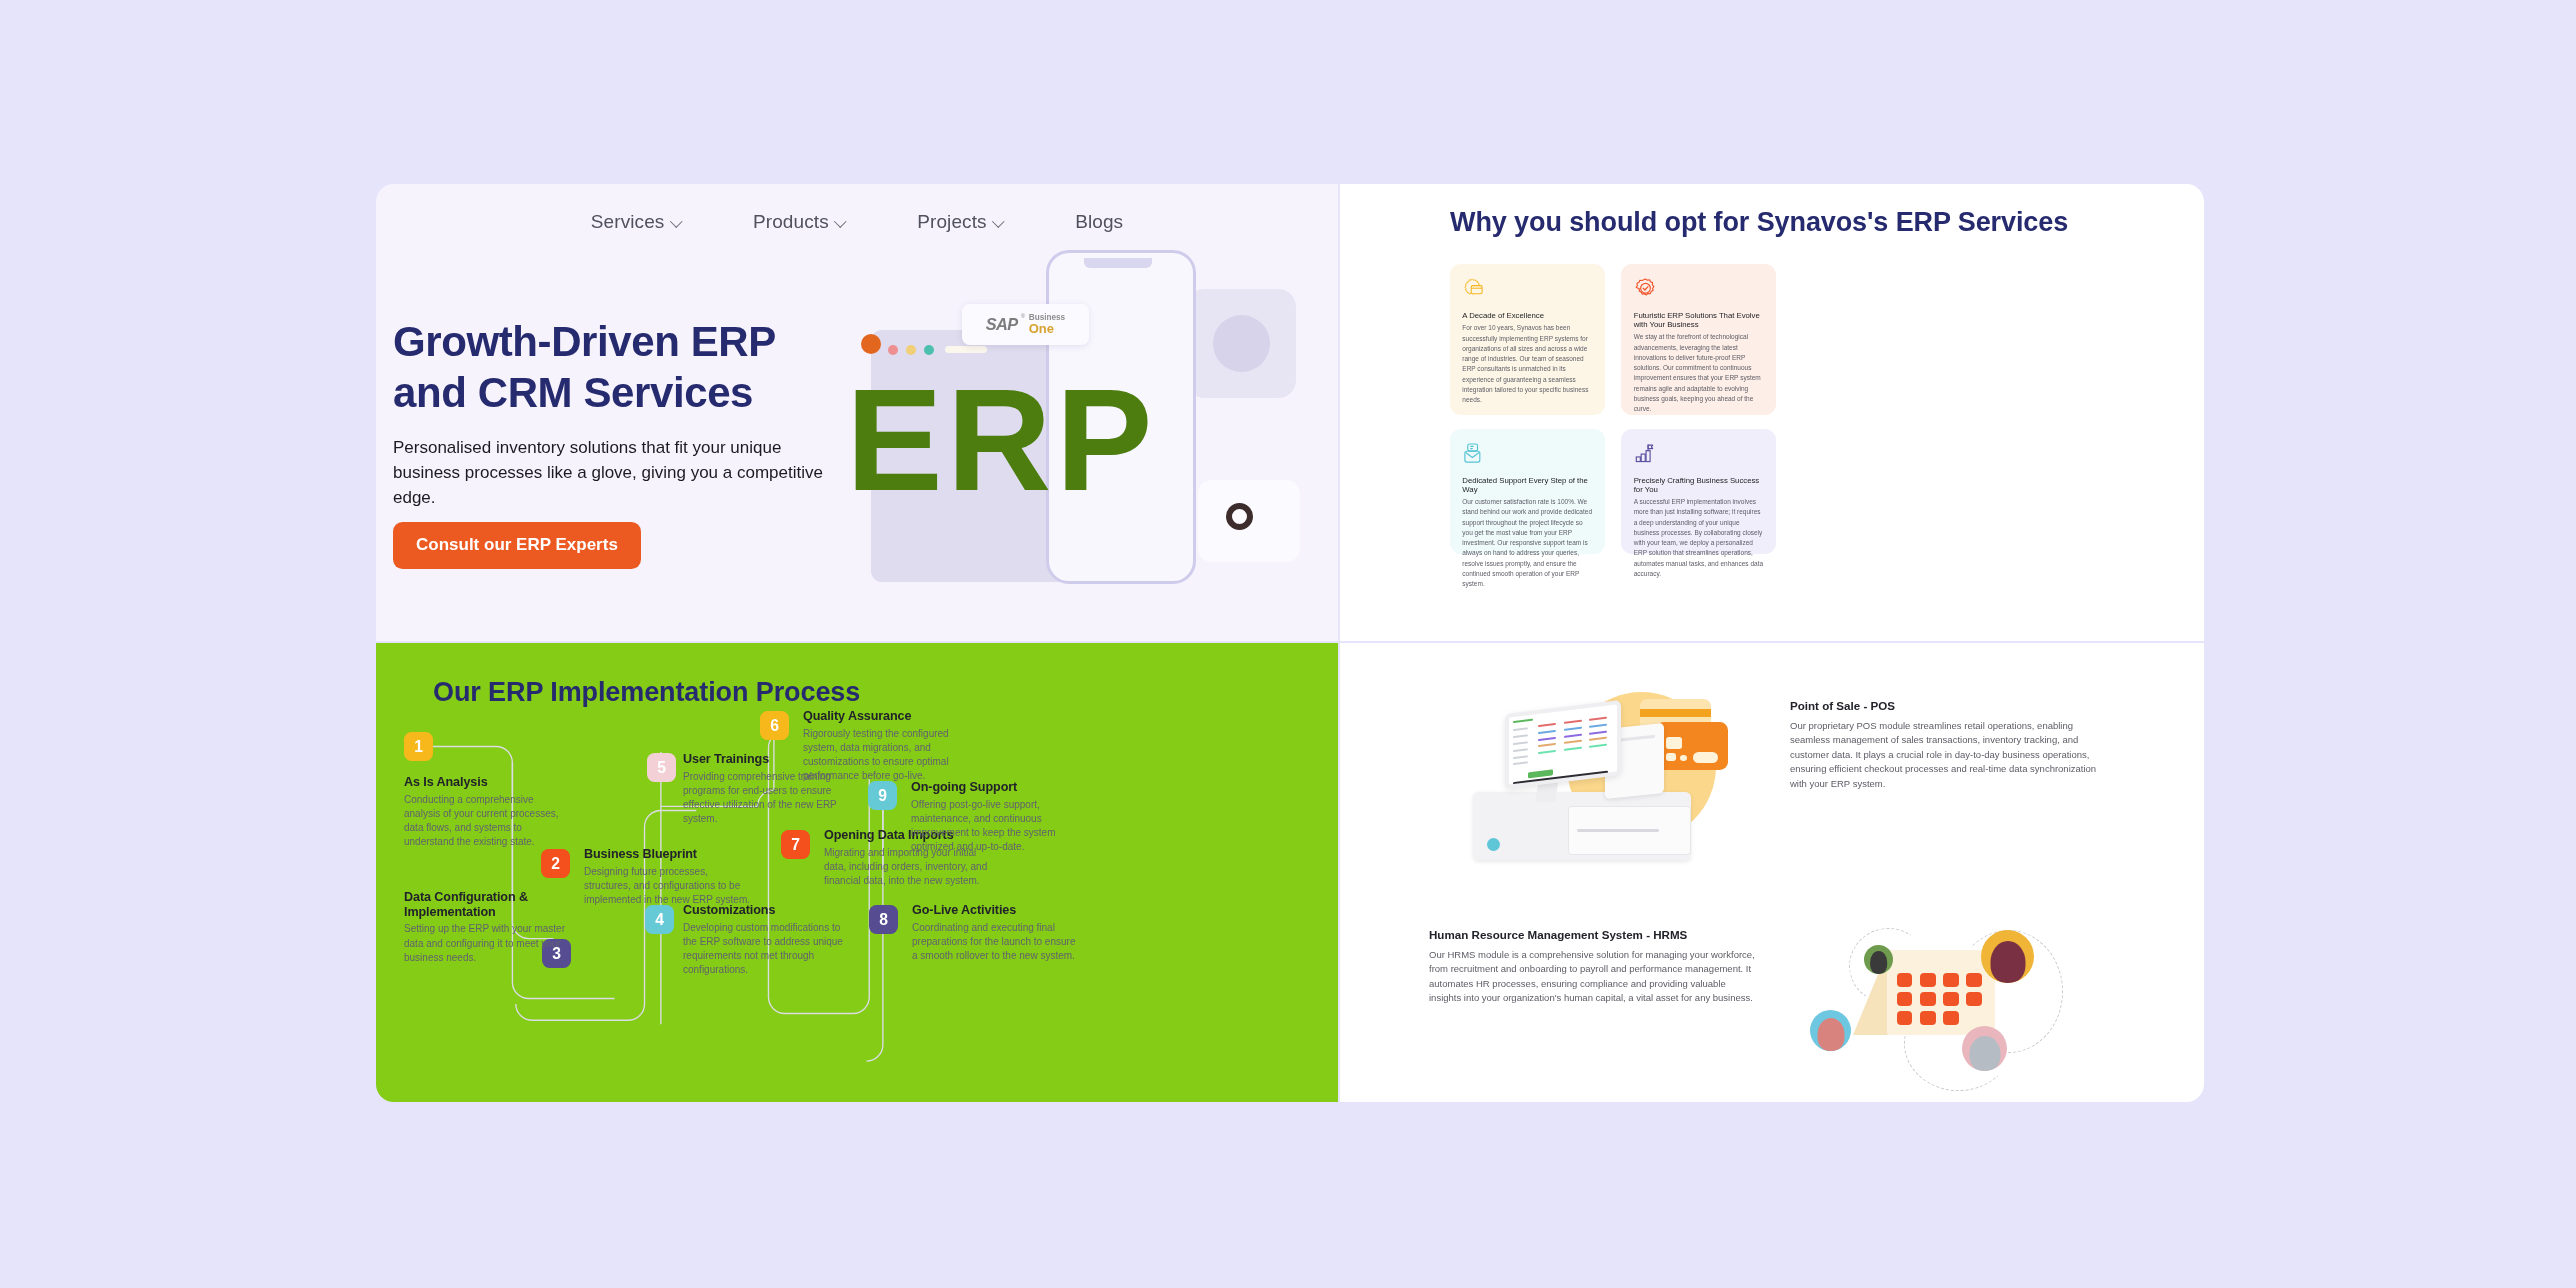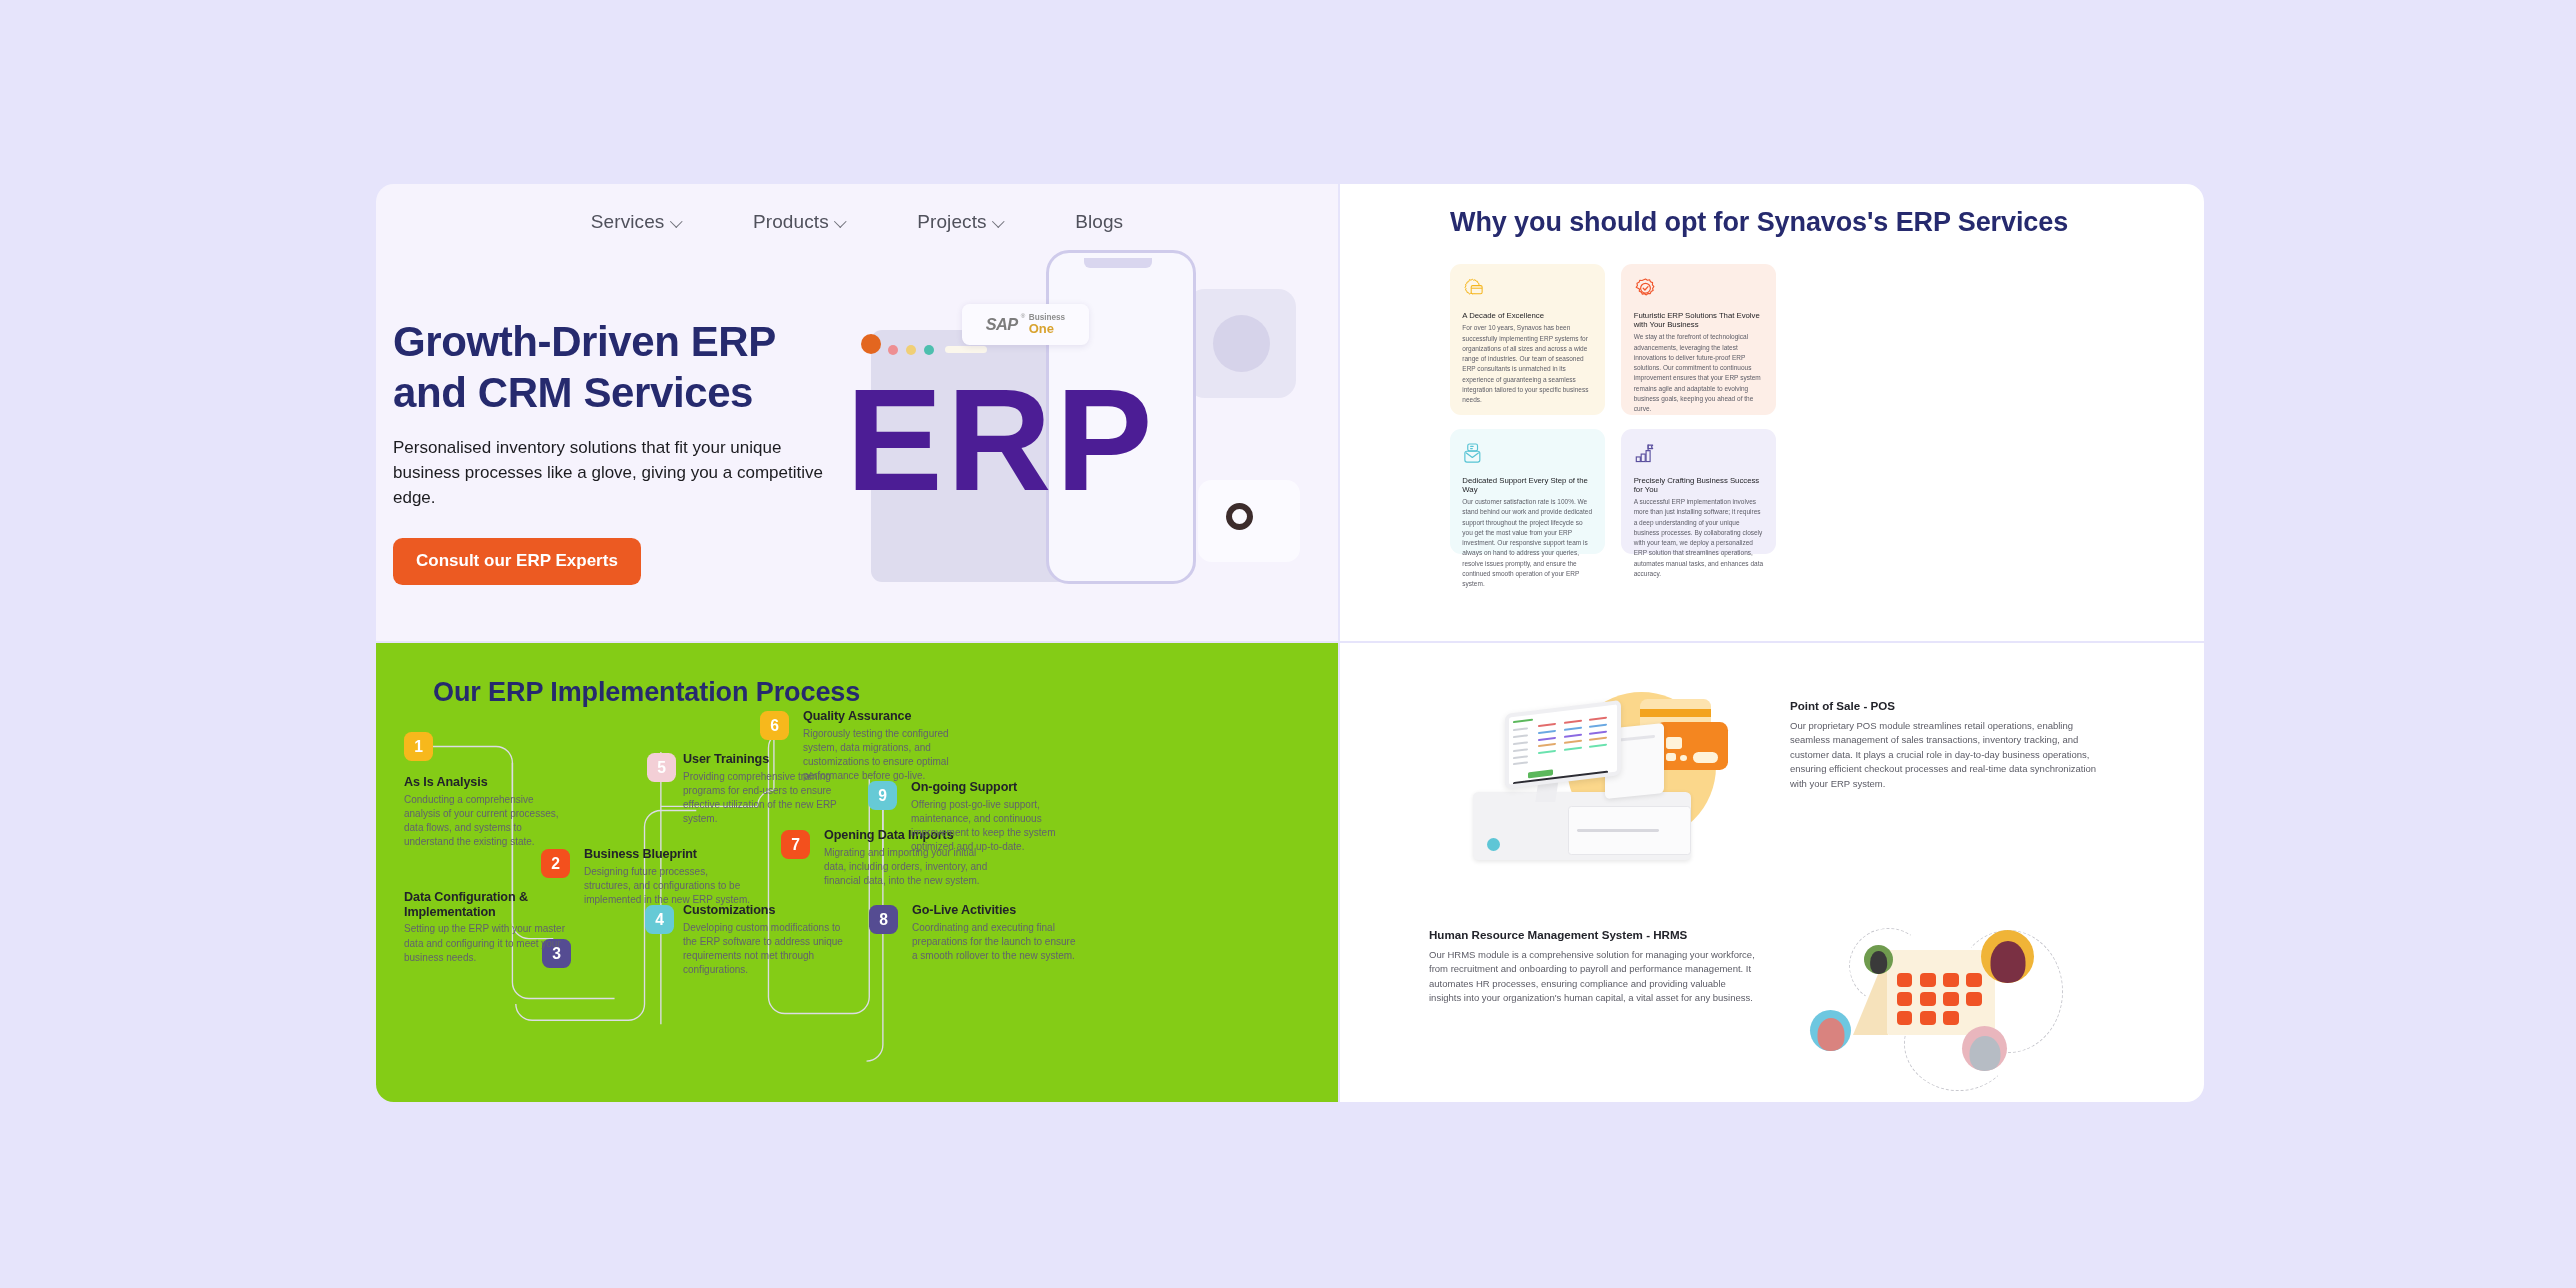--- a/index.html
+++ b/index.html
@@ -64,21 +64,21 @@
   #hero-copy { position: absolute; left: 17px; top: 132px; width: 450px; }
   #hero-title {
     font-size: 42px; line-height: 1.22; font-weight: 800;
     color: #262a6e; letter-spacing: -0.4px;
   }
   #hero-sub {
     margin-top: 17.7px; font-size: 17px; line-height: 1.46;
     color: #1c1c20; max-width: 436px; font-weight: 400;
   }
   #hero-cta {
-    margin-top: 27px;
+    margin-top: 11px;
     display: inline-block;
     background: #ec5a22;
     color: #fff; font-size: 17px; font-weight: 600;
     padding: 13.6px 23px; border-radius: 9.5px;
     border: none; cursor: pointer;
     font-family: "Liberation Sans", sans-serif;
   }
 
   
   #hero-art { position: absolute; left: 470px; top: 48px; width: 492px; height: 409px; }
@@ -105,21 +105,21 @@
     border-radius: 7.5px; box-shadow: 0 1.4px 6.8px rgba(60,40,120,.10);
     display: flex; align-items: center; justify-content: center; gap: 3.4px;
   }
   #sap-word { font-size: 16.4px; font-weight: 800; color: #7c7c7c; letter-spacing: -0.7px; font-style: italic;}
   #sap-reg { font-size: 6.1px; color: #8e8e8e; align-self: flex-start; margin-top: 8.2px;}
   #sap-right { display: flex; flex-direction: column; line-height: 1; }
   #sap-business { font-size: 8.2px; color: #8e8e8e; font-weight: 600; }
   #sap-one { font-size: 13px; color: #d8a330; font-weight: 800; margin-top: 0.7px;}
   #art-erp {
     position: absolute; left: 0px; top: 136px; width: 477px;
-    font-size: 145px; font-weight: 800; color: #4c1d95;
+    font-size: 145px; font-weight: 800; color: #4d7c0f;
     letter-spacing: 4.1px; line-height: 1;
   }
   #art-dot-orange { position: absolute; left: 15px; top: 102px; width: 20.4px; height: 20.4px; border-radius: 50%; background: #e3661f;}
   #art-sq-right {
     position: absolute; left: 341px; top: 57px; width: 109px; height: 109px;
     background: #e7e5f4; border-radius: 17.7px;
   }
   #art-sq-right::after{
     content:""; position:absolute; left:26px; top:26px; width:57px; height:57px;
     border-radius:50%; background:#d6d3ea;

